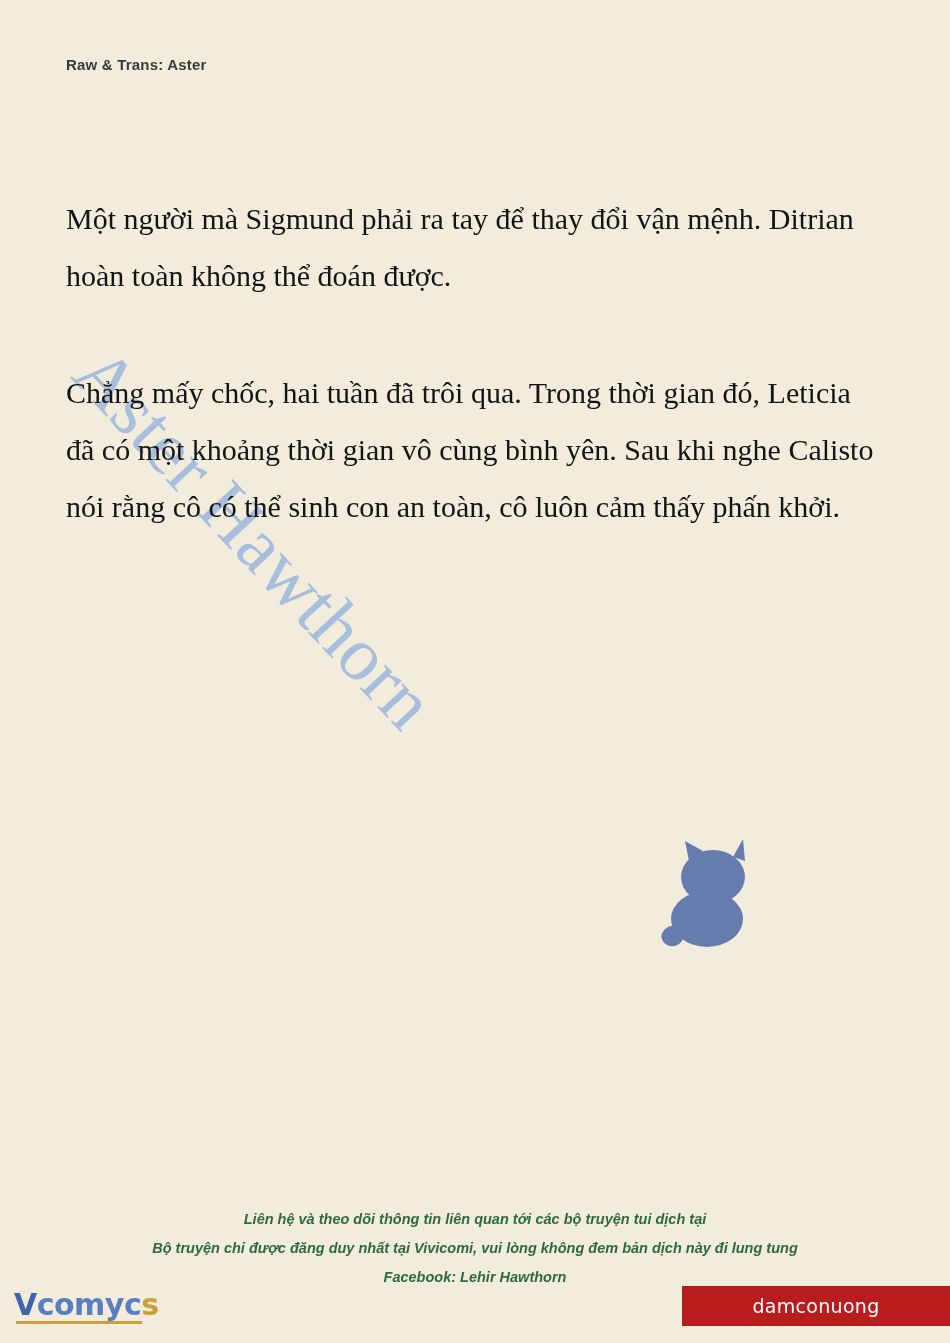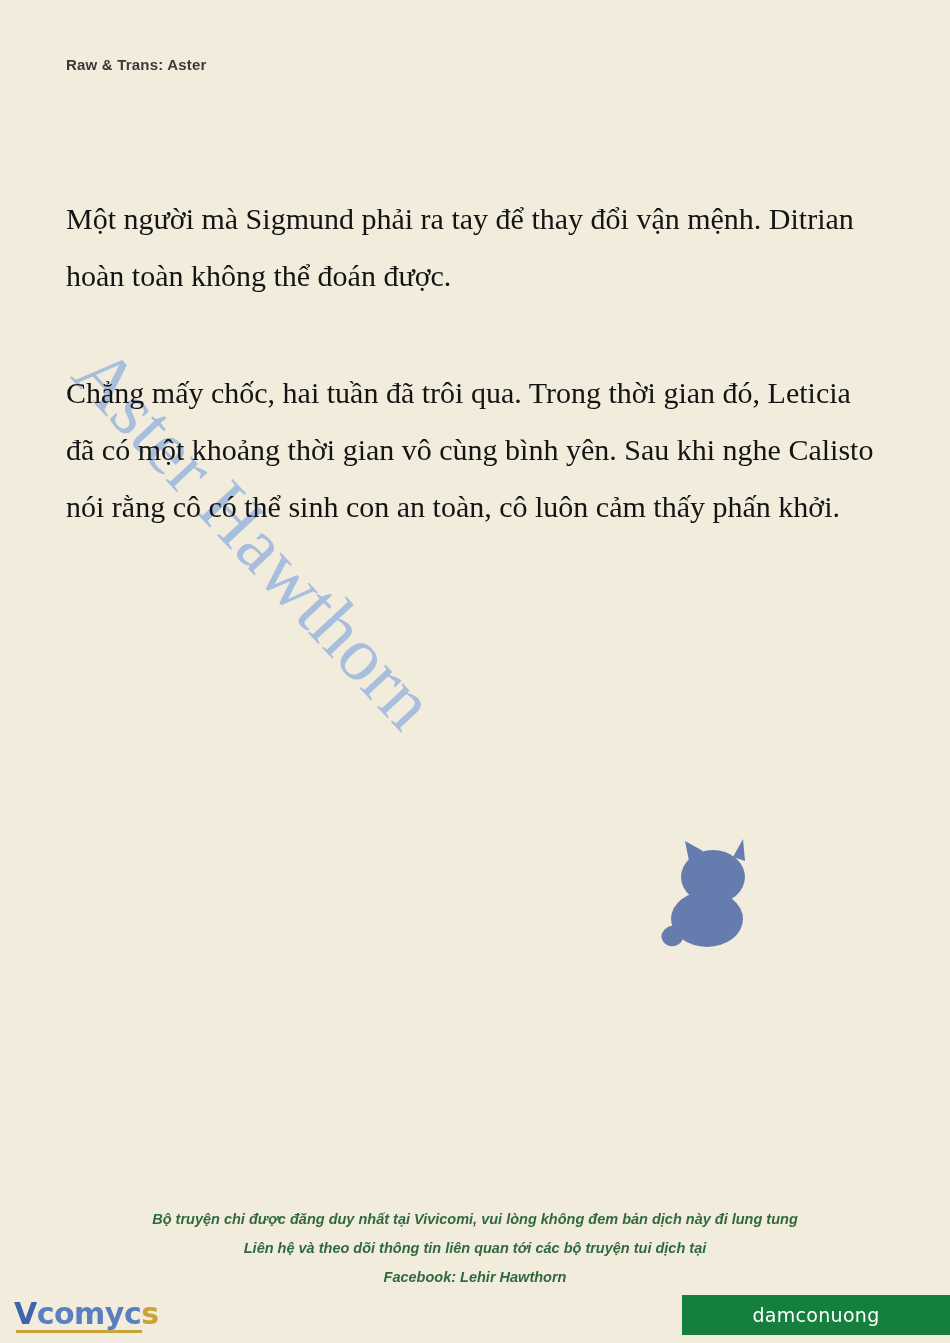--- a/index.html
+++ b/index.html
@@ -79,21 +79,21 @@
     text-align: center;
     color: #2f6a3f;
     font-size: 14.5px;
     font-weight: bold;
     font-style: italic;
     line-height: 29px;
   }
   .bottom-bar {
     position: absolute;
     left: 0;
-    bottom: 8px;
+    bottom: 17px;
     width: 950px;
     height: 42px;
     margin-top: 6px;
   }
   .brand-logo {
     position: absolute;
     left: 14px;
     bottom: 4px;
     font-size: 30px;
     font-weight: bold;
@@ -114,21 +114,21 @@
     width: 126px;
     height: 3px;
     background: #c9a33a;
   }
   .right-tag {
     position: absolute;
     right: 0;
     bottom: 0;
     width: 268px;
     height: 40px;
-    background: #15803d;
+    background: #b91c1c;
     color: #ffffff;
     font-size: 19px;
     letter-spacing: 0.3px;
     display: flex;
     align-items: center;
     justify-content: center;
     font-family: "DejaVu Sans", sans-serif;
   }
 </style>
 </head>
@@ -149,22 +149,22 @@
     <g fill="#5f77ad">
       <path d="M34 26 L30 6 L48 16 Z"></path>
       <path d="M78 22 L88 4 L90 26 Z"></path>
       <ellipse cx="58" cy="42" rx="32" ry="27"></ellipse>
       <ellipse cx="52" cy="84" rx="36" ry="28"></ellipse>
       <path d="M20 90 C6 92 2 104 12 110 C20 114 30 108 28 98 Z"></path>
     </g>
   </svg>
 
   <div class="footer-notes">
+    <div>Liên hệ và theo dõi thông tin liên quan tới các bộ truyện tui dịch tại</div>
     <div>Bộ truyện chỉ được đăng duy nhất tại Vivicomi, vui lòng không đem bản dịch này đi lung tung</div>
-    <div>Liên hệ và theo dõi thông tin liên quan tới các bộ truyện tui dịch tại</div>
     <div>Facebook: Lehir Hawthorn</div>
   </div>
 
   <div class="bottom-bar">
     <div class="brand-logo"><span class="v">V</span><span>comyc</span><span class="tail">s</span></div>
     <div class="brand-underline"></div>
     <div class="right-tag">damconuong</div>
   </div>
 
 </div>

